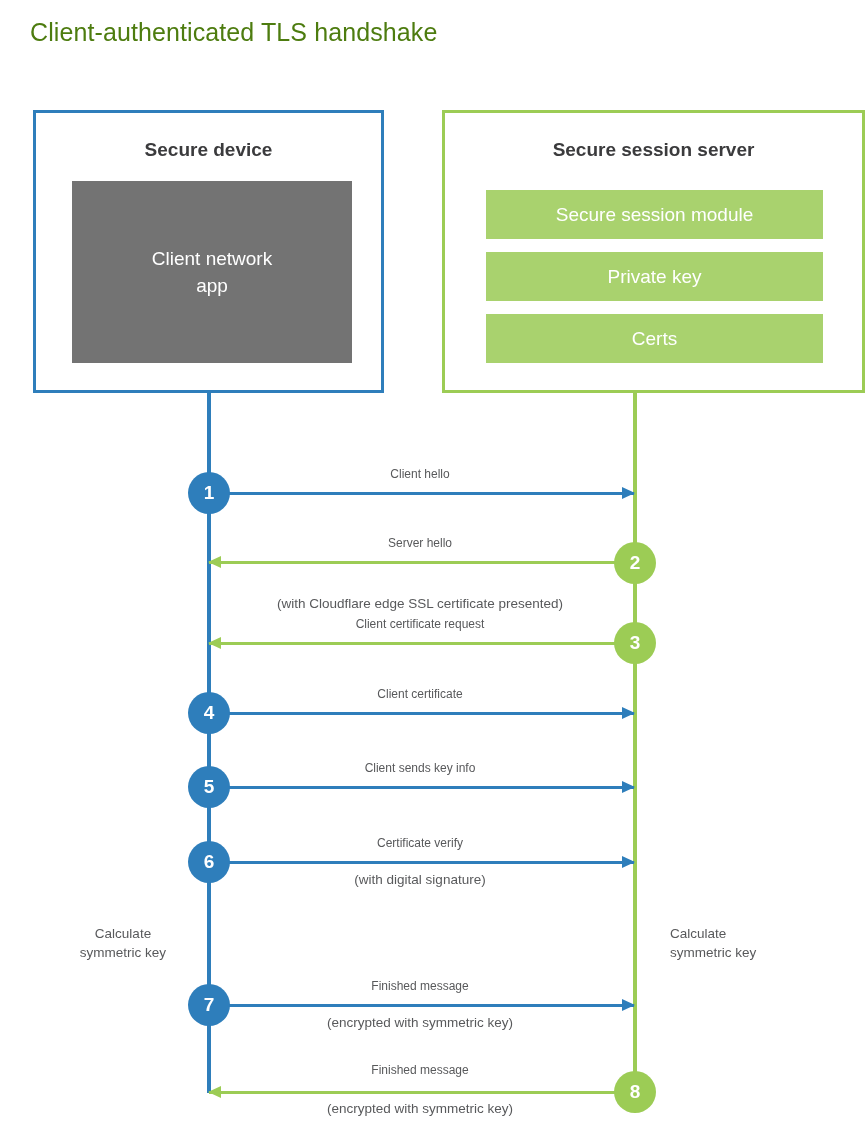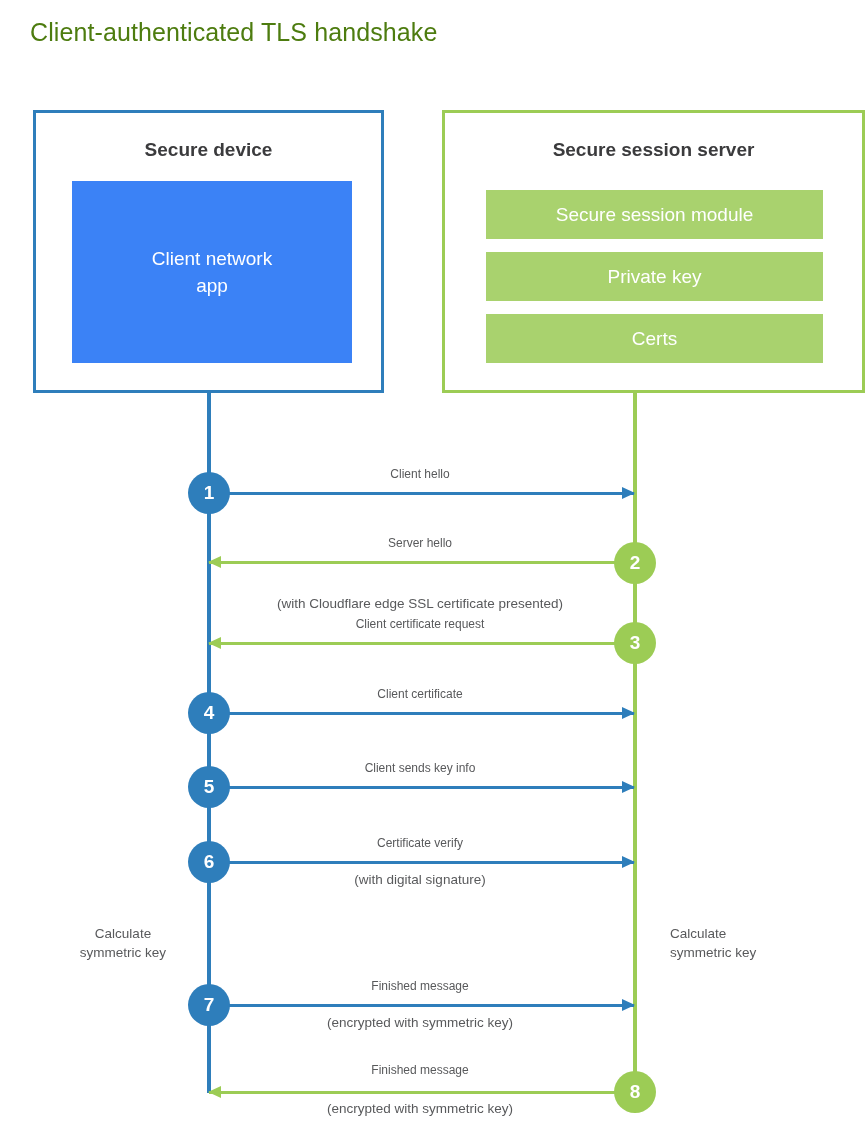--- a/index.html
+++ b/index.html
@@ -65,21 +65,21 @@
     font-weight: bold;
     color: #3b3b3d;
   }
 
   .client-app {
     position: absolute;
     left: 36px;
     top: 68px;
     width: 280px;
     height: 182px;
-    background: #3b82f6;
+    background: #737373;
     color: #ffffff;
     font-size: 19px;
     line-height: 27px;
     text-align: center;
     display: flex;
     align-items: center;
     justify-content: center;
     box-sizing: border-box;
     padding: 0 12px;
   }

